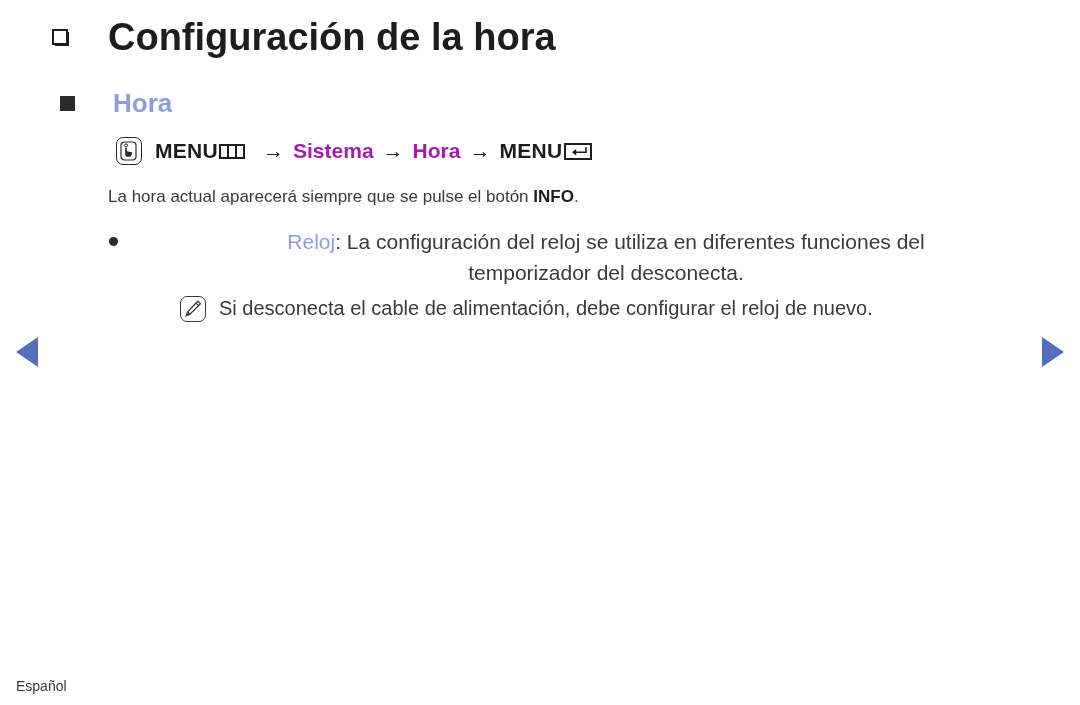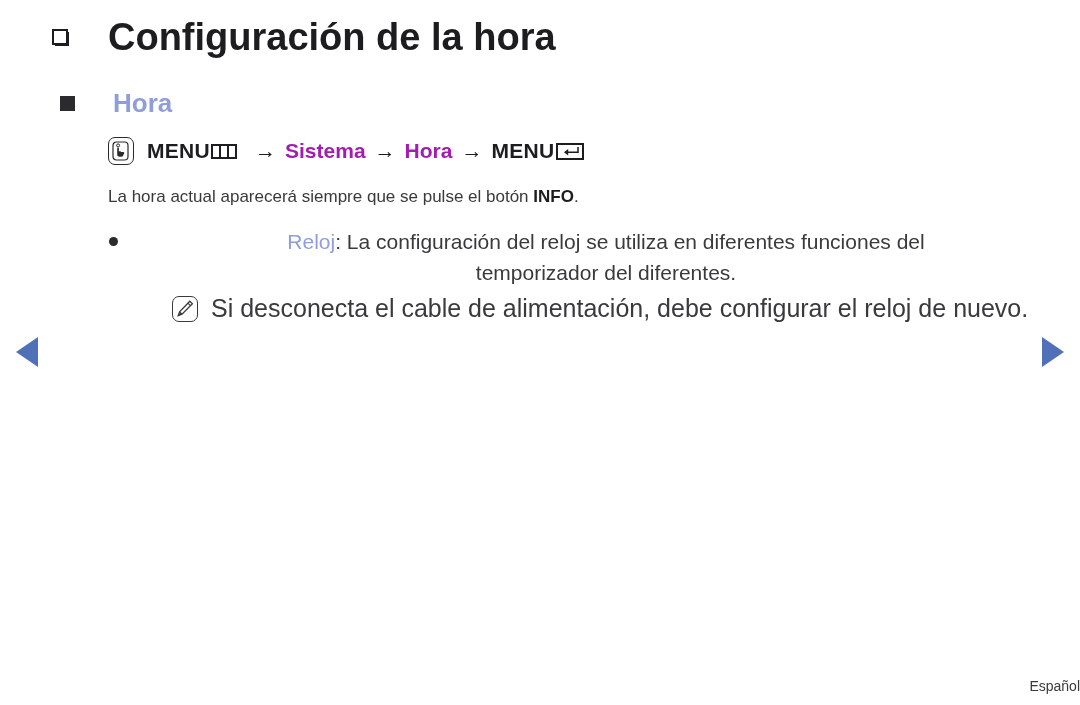--- a/index.html
+++ b/index.html
@@ -99,20 +99,21 @@
 
   
   .menu-path {
     display: flex;
     align-items: center;
     font-size: 21px;
     font-weight: bold;
     color: #1d1d1f;
     white-space: nowrap;
     height: 34px;
+    margin-left: 8px;
   }
   .remote-icon {
     width: 24px;
     height: 26px;
     border: 1.6px solid #2a2a2c;
     border-radius: 7px;
     margin-right: 13px;
     flex: 0 0 auto;
     position: relative;
     background: #ffffff;
@@ -194,24 +195,24 @@
     height: 9px;
     border-radius: 50%;
     background: #2b2b2d;
   }
   .term-blue { color: #8f9ddb; }
   .bullet-line { white-space: nowrap; text-align: center; }
 
   
   .note-row {
     margin-top: 6px;
-    margin-left: 20px;
+    margin-left: 28px;
     display: flex;
     align-items: flex-start;
-    font-size: 25px;
+    font-size: 20px;
     line-height: 28px;
     color: #3a3a3c;
   }
   .note-icon {
     width: 24px;
     height: 24px;
     border: 1.6px solid #3a3a3c;
     border-radius: 7px;
     flex: 0 0 auto;
     margin-right: 13px;
@@ -242,21 +243,21 @@
     border-bottom: 15px solid transparent;
     border-left: 22px solid #5071b8;
   }
 
   
   .footer-lang {
     position: absolute;
     left: 16px;
     right: 0;
     top: 678px;
-    text-align: right;
+    text-align: left;
     font-size: 14px;
     color: #3a3a3c;
   }
 </style>
 </head>
 <body>
 
 <div class="page">
 
   <div class="title-row">
@@ -297,21 +298,21 @@
 
     <div class="para">
       <span>La hora actual aparecerá siempre que se pulse el botón </span><b>INFO</b><span>.</span>
     </div>
 
     <div class="bullet-para">
       <span class="bullet-dot"></span>
       <div class="bullet-line">
         <span class="term-blue">Reloj</span><span>: La configuración del reloj se utiliza en diferentes funciones del</span>
       </div>
-      <div class="bullet-line">temporizador del diferentes.</div>
+      <div class="bullet-line">temporizador del desconecta.</div>
 
       <div class="note-row">
         <span class="note-icon">
           <svg class="ni-svg" width="18" height="18" viewBox="0 0 18 18" xmlns="http://www.w3.org/2000/svg">
             <path d="M13.8 1.2 L16.4 3.8 L6.0 14.2 L2.2 15.6 L3.6 11.8 Z" fill="none" stroke="#3a3a3c" stroke-width="1.3"></path>
             <path d="M3.6 11.8 L6.0 14.2" fill="none" stroke="#3a3a3c" stroke-width="1.1"></path>
             <path d="M2.2 15.6 L5.0 12.9" fill="none" stroke="#3a3a3c" stroke-width="1.1"></path>
             <path d="M11.9 3.1 L14.5 5.7" fill="none" stroke="#3a3a3c" stroke-width="1.1"></path>
           </svg>
         </span>

